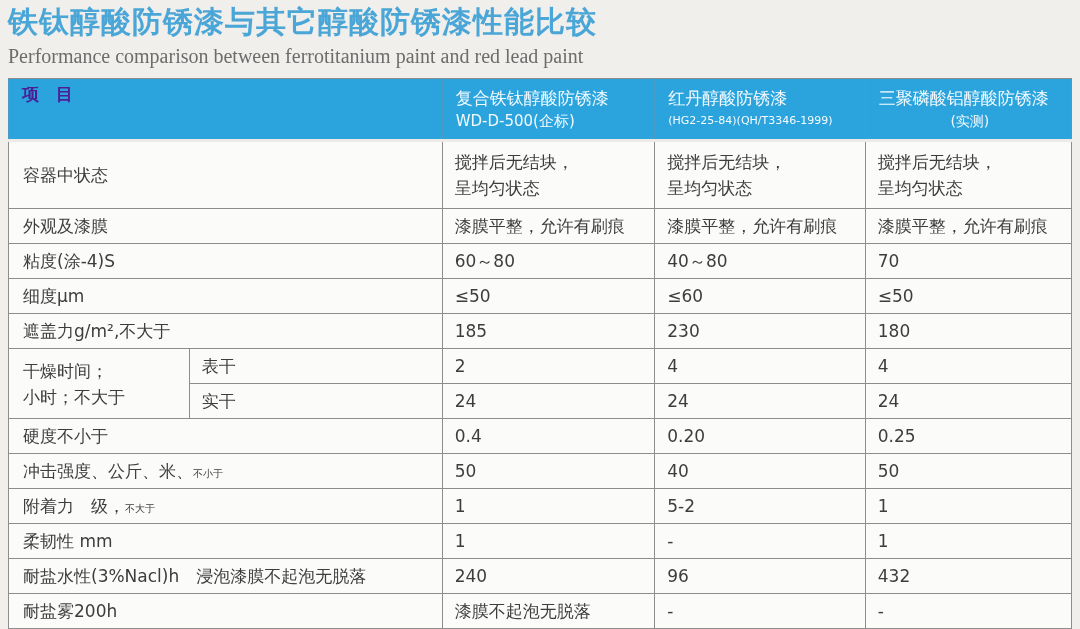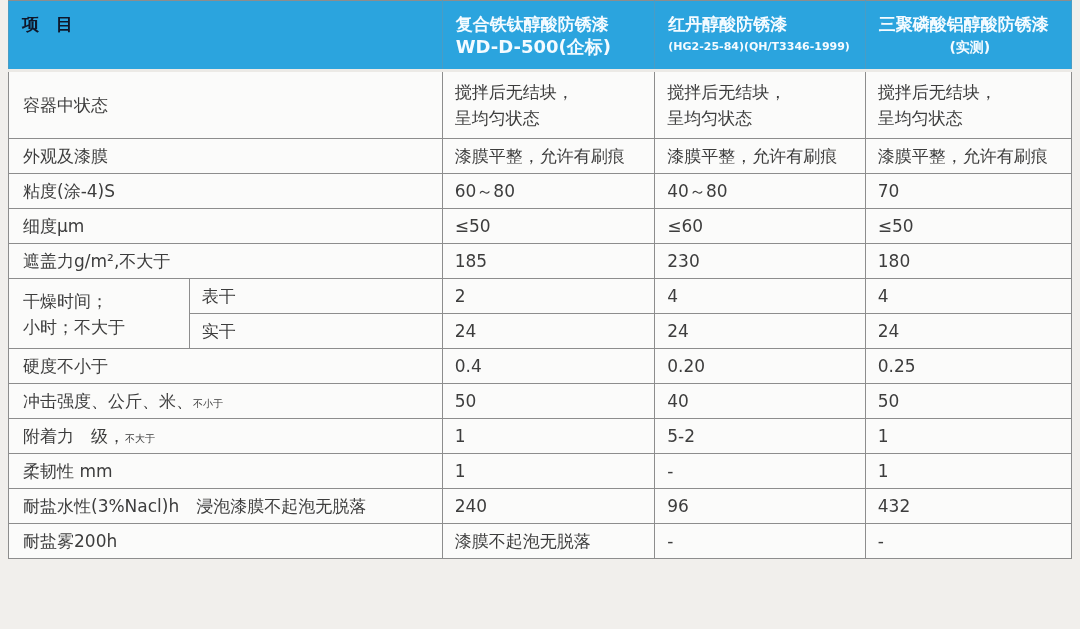--- a/index.html
+++ b/index.html
@@ -33,40 +33,42 @@
     border:1px solid #8d8d8d;
     padding:2px 10px 2px 13px;
     font-size:17px;color:#3d3d3d;
     text-align:left;vertical-align:middle;
     overflow:hidden;white-space:nowrap;
   }
   .cmp thead th{
     background:#2ba4de;height:54px;
     border-color:#4a9cc4;border-top-color:#8d8d8d;
     border-bottom:3px solid #eceae6;
-    font-weight:bold;vertical-align:middle;
+    font-weight:normal;vertical-align:middle;
   }
-  .cmp thead th.first{color:#0f172a;font-weight:bold;vertical-align:top;padding-top:12px;}
+  .cmp thead th.first{color:#4c1d95;font-weight:bold;vertical-align:top;padding-top:4px;}
   .h-line1{color:#f4fbff;font-size:17px;line-height:24px;}
-  .h-line2{color:#f4fbff;font-size:18px;line-height:22px;}
+  .h-line2{color:#f4fbff;font-size:15px;line-height:22px;}
   .h-line2.tiny{font-size:11px;letter-spacing:0px;}
   .h-line2.mid{font-size:14px;text-align:center;}
   .cmp td{height:30px;background:#fbfbfa;}
   tr.tall td{height:62px;}
   td.pre{white-space:pre-line;line-height:26px;}
   td.lbl{padding-left:14px;}
   td.sub{padding-left:12px;}
   td.val{padding-left:12px;margin-top:20px;}
   span.small{font-size:10px;}
 </style>
 </head>
 <body>
 
 <div class="page">
 
+  <h1 class="title">铁钛醇酸防锈漆与其它醇酸防锈漆性能比较</h1>
+  <p class="subtitle">Performance comparison between ferrotitanium paint and red lead paint</p>
 
   <table class="cmp">
     <colgroup>
       <col class="ca">
         <col class="cb">
         <col class="c1">
         <col class="c2">
         <col class="c3">
     </colgroup>
     <thead>

